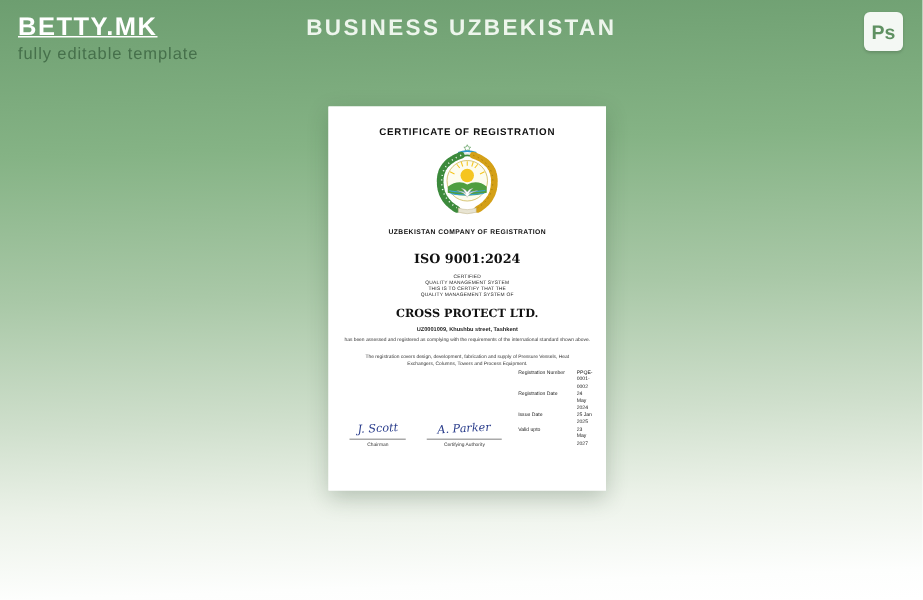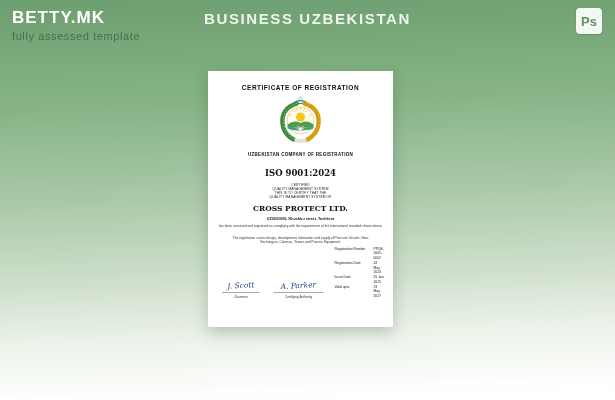--- a/index.html
+++ b/index.html
@@ -5,33 +5,33 @@
   * { margin:0; padding:0; box-sizing:border-box; }
   html,body { width:615px; height:400px; overflow:hidden; }
   body {
     font-family:"Liberation Sans", sans-serif;
     background:linear-gradient(178deg, #6d9e70 0%, #85b385 25%, #a9c8a7 48%, #cfdfcc 68%, #ecf2e9 82%, #fdfefd 95%, #ffffff 100%);
     position:relative;
   }
 
   
   .logo { position:absolute; left:12px; top:8px; color:#ffffff;
-    font-size:17px; font-weight:800; letter-spacing:1px; }
+    font-size:17px; font-weight:800; letter-spacing:1px;text-decoration:underline; }
   .tagline { position:absolute; left:12px; top:30px; color:#46704b;
     font-size:11px; letter-spacing:0.6px; }
   .main-title { position:absolute; left:0; top:10px; width:100%;
     text-align:center; color:#edf5ec; font-size:15px; font-weight:700;
     letter-spacing:1.6px; }
   .ps-badge { position:absolute; right:13px; top:8px; width:26px; height:26px;
     background:#f4f8f4; border-radius:4px; display:flex; align-items:center;
     justify-content:center; color:#5f9162; font-weight:700; font-size:13px;
     box-shadow:0 1px 2px rgba(0,0,0,.15); }
 
   
-  .cert-outer { position:absolute; left:208px; top:71px; width:185px; height:256px;
+  .cert-outer { position:absolute; left:219px; top:71px; width:185px; height:256px;
     box-shadow:0 5px 14px rgba(30,60,35,.25); background:#fff; }
   .cert { position:absolute; left:0; top:0; width:370px; height:512px;
     transform:scale(0.5); transform-origin:0 0; background:#ffffff;
     color:#111; text-align:center; }
 
   .cert-heading { margin-top:26px; font-size:13px; font-weight:800;
     letter-spacing:1px; }
   .emblem { margin-top:8px; }
   .cert-org { margin-top:12px; font-size:9px; font-weight:800; letter-spacing:0.6px; }
   .cert-standard { margin-top:22px; font-family:"DejaVu Serif", serif;
@@ -56,21 +56,21 @@
 
   .reg-table { margin-left:12px; flex:1; text-align:left; }
   .reg-row { display:flex; font-size:6.8px; line-height:9.5px; color:#222; }
   .reg-label { width:78px; }
   .reg-value { flex:1; }
 </style>
 </head>
 <body>
 
 <div class="logo">BETTY.MK</div>
-<div class="tagline">fully assessed template</div>
+<div class="tagline">fully editable template</div>
 <div class="main-title">BUSINESS UZBEKISTAN</div>
 <div class="ps-badge">Ps</div>
 
 <div class="cert-outer">
   <div class="cert">
     <div class="cert-heading">CERTIFICATE OF REGISTRATION</div>
 
     
     <svg class="emblem" width="104" height="96" viewBox="0 0 104 96">
 

